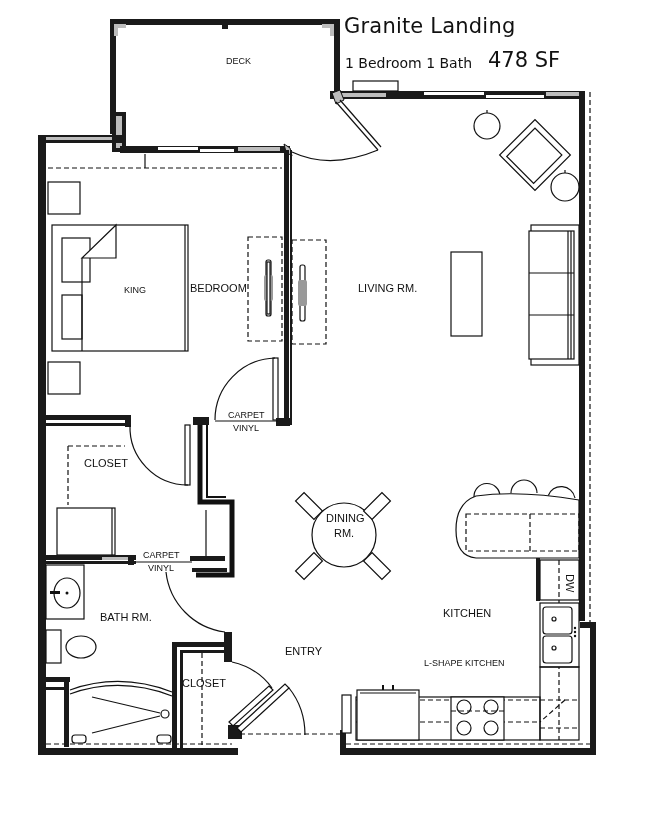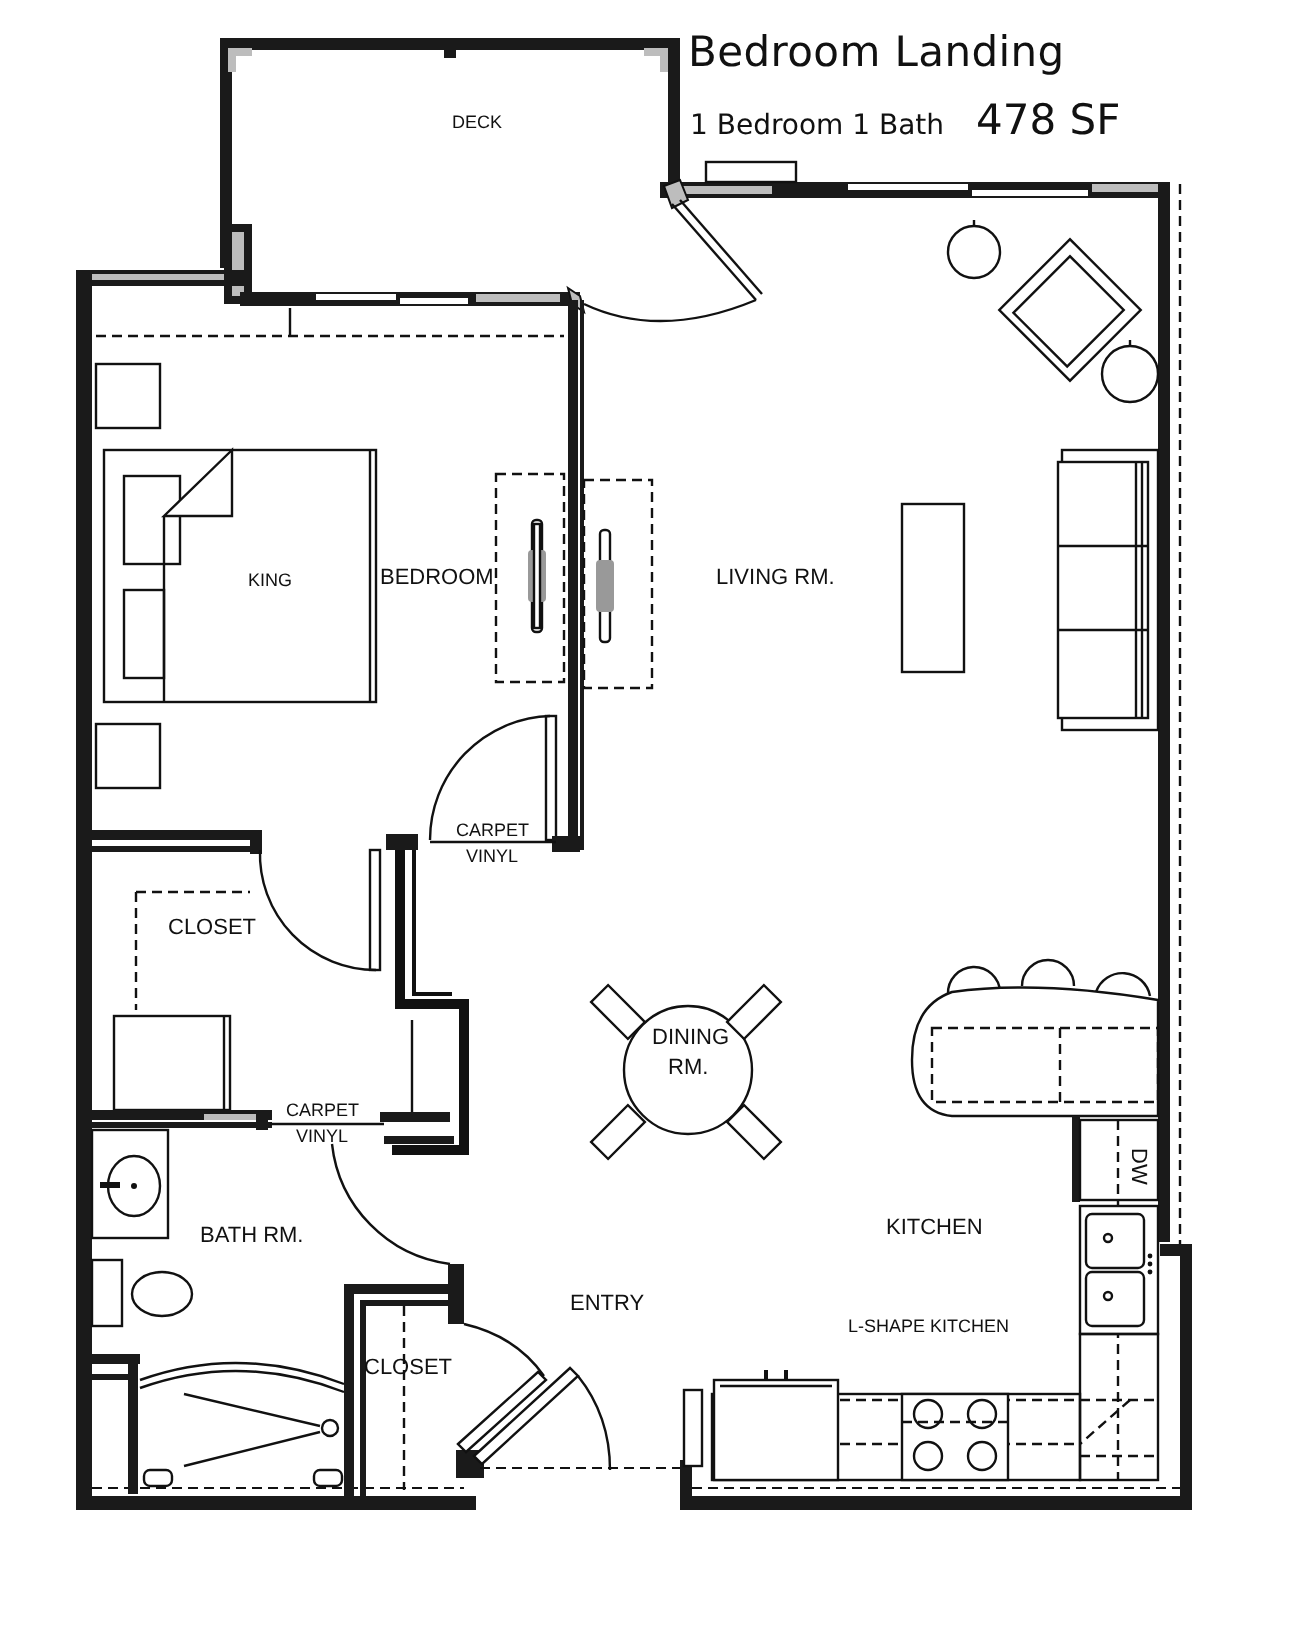--- a/index.html
+++ b/index.html
@@ -22,21 +22,21 @@
     .lbl-m { font-family: "Liberation Sans", sans-serif; font-size: 11px; fill: #111; }
     .wall { fill: #1a1a1a; }
     .wallfill { fill: #bdbdbd; }
     .thin { stroke: #111; stroke-width: 1.2; fill: none; }
     .thinw { stroke: #111; stroke-width: 1.2; fill: #fff; }
     .dash { stroke: #111; stroke-width: 1.2; fill: none; stroke-dasharray: 5 3; }
   </style>
 </head>
 <body>
 
-<div class="title">Bedroom Landing</div>
+<div class="title">Granite Landing</div>
 <div class="subtitle">1 Bedroom 1 Bath</div>
 <div class="sf">478 SF</div>
 
 <svg width="650" height="824" viewBox="0 0 650 824">
 
   <g>
     <rect class="wall" x="110" y="19" width="230" height="6"></rect>
     <rect class="wall" x="110" y="19" width="6" height="115"></rect>
     <rect class="wall" x="334" y="19" width="6" height="73"></rect>
     <rect class="wallfill" x="114" y="24" width="12" height="4"></rect>

